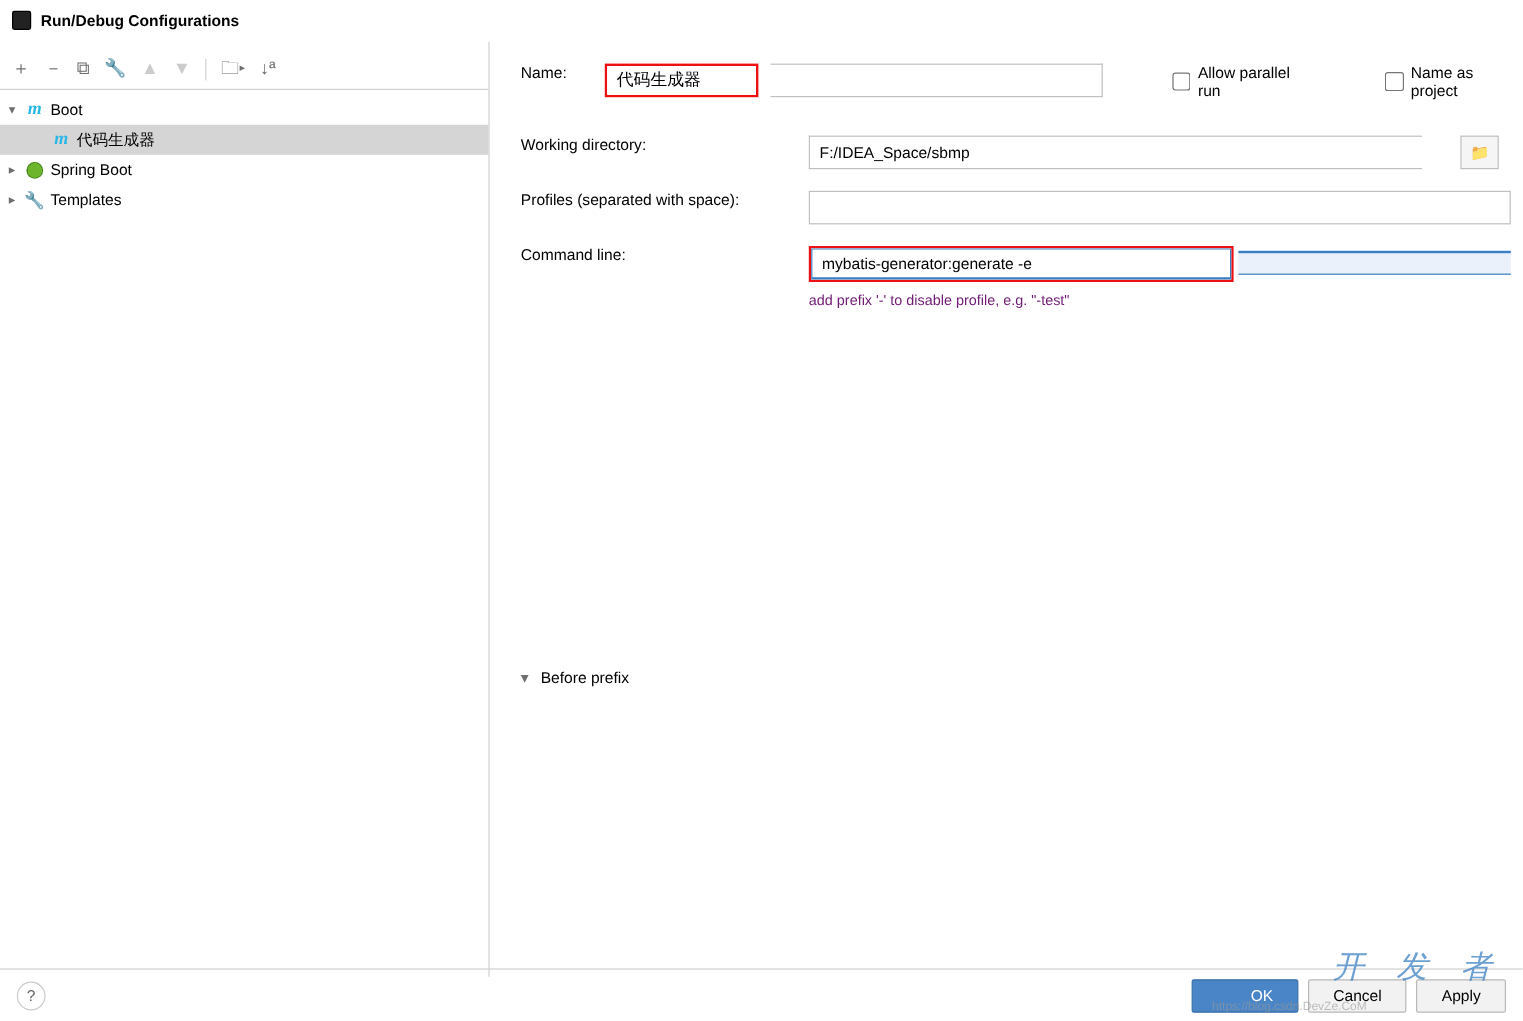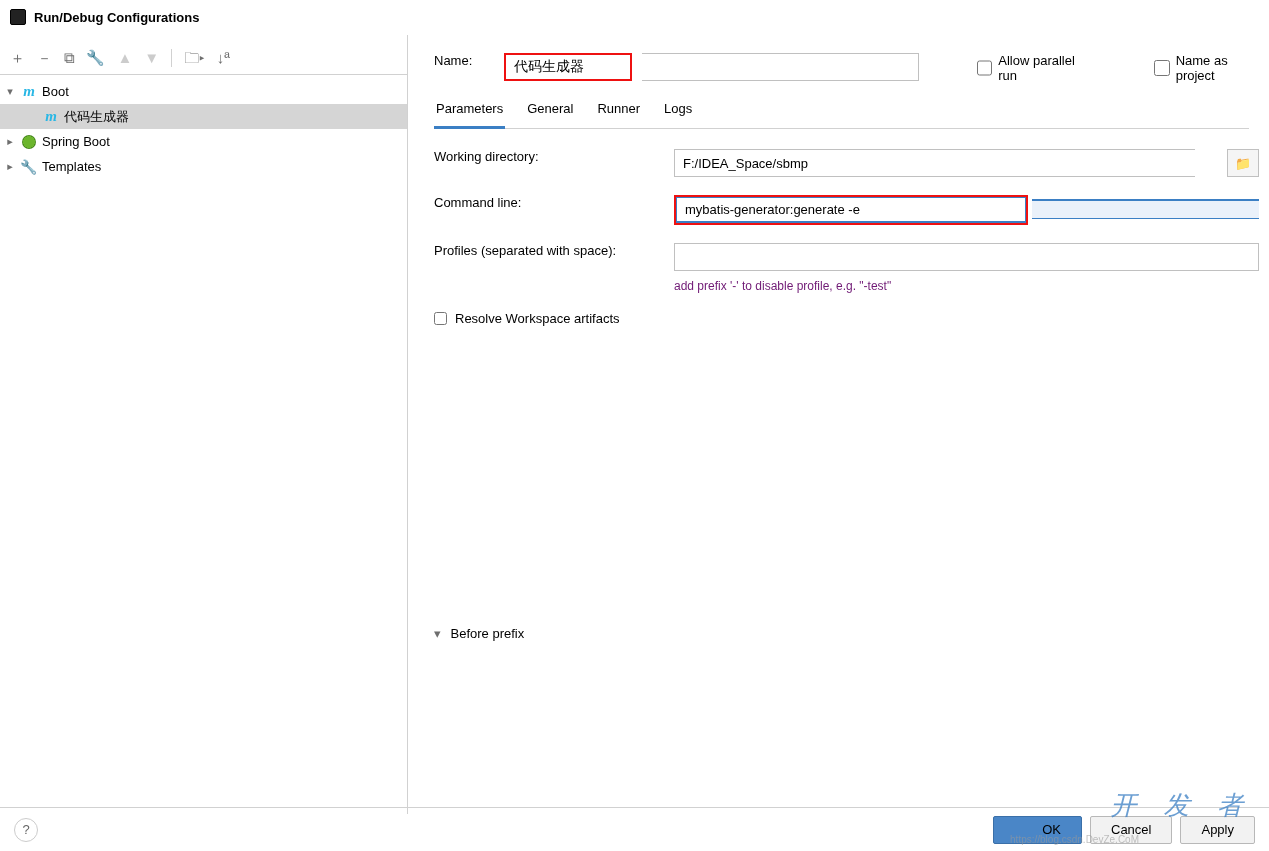--- a/index.html
+++ b/index.html
@@ -30,38 +30,38 @@
 .red-box .name-inp { border:none; width:124px; height:24px; margin:0; }
 .ck { display:flex; align-items:center; gap:6px; margin-left:14px;padding-left:30px; }
 .ck input { width:16px; height:16px; }
 .tabs { display:flex; gap:20px; border-bottom:1px solid #d1d1d1; margin-right:20px;}
 .tab { padding:8px 2px 10px; cursor:pointer; color:#000; }
 .tab.active { color:#000; border-bottom:3px solid #3b7fc4; font-weight:normal; margin-bottom:-1px;}
 .form { padding:20px 0 0 0; }
 .frow { display:flex; margin-bottom:18px; }
 .flbl { width:240px; }
 .finp { height:28px; border:1px solid #c0c0c0; padding:0 8px; background:#fff; }
-.wd-wrap { flex:1; margin-right:10px; position:relative; display:flex;gap:32px; }
+.wd-wrap { flex:1; margin-right:20px; position:relative; display:flex;gap:32px; }
 .wd-wrap .finp { flex:1; border-right:none; }
 .folder-btn { width:32px; height:28px; border:1px solid #c0c0c0; background:#f5f5f5; display:flex; align-items:center; justify-content:center; color:#888; cursor:pointer;}
 .cmd-wrap { flex:1; margin-right:10px; position:relative; }
 .cmd-wrap .finp-red { width:350px; height:26px; border:1px solid #3b7fc4; border-bottom:2px solid #3b7fc4; padding:0 8px; }
 .red-outer { border:2px solid #e11; display:inline-block; }
 .cmd-tail { position:absolute; left:358px; top:4px; right:0; height:20px; border-top:2px solid #3b7fc4; border-bottom:1px solid #3b7fc4; background:#eaf1fa;}
 .prof { flex:1; margin-right:10px; }
 .prof .finp{ width:100%; }
 .hint { color:#701a75; font-size:12px; margin-left:240px; margin-top:-10px; margin-bottom:18px; }
 .ck-row { display:flex; align-items:center; gap:8px; margin-top:6px; }
 .before { margin-top:300px; display:flex; align-items:center; gap:10px; color:#000;}
 .before .arr { color:#6e6e6e; }
 .footer { position:absolute; bottom:0; left:0; right:0; height:44px; border-top:1px solid #d1d1d1; display:flex; align-items:center; padding:0 14px; }
 .help { width:24px; height:24px; border:1px solid #ccc; border-radius:50%; display:flex; align-items:center; justify-content:center; color:#666; cursor:pointer;}
 .btns { margin-left:auto; display:flex; gap:8px; }
 .btn { height:28px; padding:0 20px; border:1px solid #b8b8b8; background:#f2f2f2; cursor:pointer; display:flex; align-items:center; border-radius:2px;}
-.btn.primary { background:#4a86c7; border-color:#3a6fa8; color:#000000;padding-left:48px; }
+.btn.primary { background:#4a86c7; border-color:#3a6fa8; color:#ffffff;padding-left:48px; }
 .watermark { position:absolute; right:16px; bottom:28px; color:#3b7fc4; font-size:26px; letter-spacing:10px; opacity:0.75; font-family:"Microsoft YaHei",sans-serif; pointer-events:none; font-style:italic;}
 .watermark2 { position:absolute; right:130px; bottom:6px; color:#999; font-size:10px; opacity:0.6; pointer-events:none;}
 </style>
 </head>
 <body>
 
 <div class="titlebar">
   <span class="ico"></span>
   <span>Run/Debug Configurations</span>
 </div>
@@ -115,56 +115,46 @@
       <label class="ck">
         <input type="checkbox" style="">
         <span>Allow parallel run</span>
       </label>
       <label class="ck">
         <input type="checkbox" style="">
         <span>Name as project</span>
       </label>
     </div>
 
-    <div class="tabs">
-      <div class="tab active">Parameters</div>
-      <div class="tab">General</div>
-      <div class="tab">Runner</div>
-      <div class="tab">Logs</div>
-    </div>
 
     <div class="form">
       <div class="frow">
         <span class="flbl">Working directory:</span>
         <div class="wd-wrap">
           <input class="finp" value="F:/IDEA_Space/sbmp" style="">
           <div class="folder-btn">📁</div>
         </div>
       </div>
 
       <div class="frow">
+        <span class="flbl">Profiles (separated with space):</span>
+        <div class="prof"><input class="finp" value="" style=""></div>
+      </div>
+
+      <div class="frow">
         <span class="flbl">Command line:</span>
         <div class="cmd-wrap">
           <span class="red-outer">
             <input class="finp-red" value="mybatis-generator:generate -e" style="">
           </span>
           <div class="cmd-tail"></div>
         </div>
       </div>
-
-      <div class="frow">
-        <span class="flbl">Profiles (separated with space):</span>
-        <div class="prof"><input class="finp" value="" style=""></div>
-      </div>
       <div class="hint">add prefix '-' to disable profile, e.g. "-test"</div>
 
-      <label class="ck-row">
-        <input type="checkbox" style="">
-        <span>Resolve Workspace artifacts</span>
-      </label>
 
       <div class="before">
         <span class="arr">▾</span>
         <span>Before prefix</span>
       </div>
     </div>
   </div>
 </div>
 
 <div class="footer">

